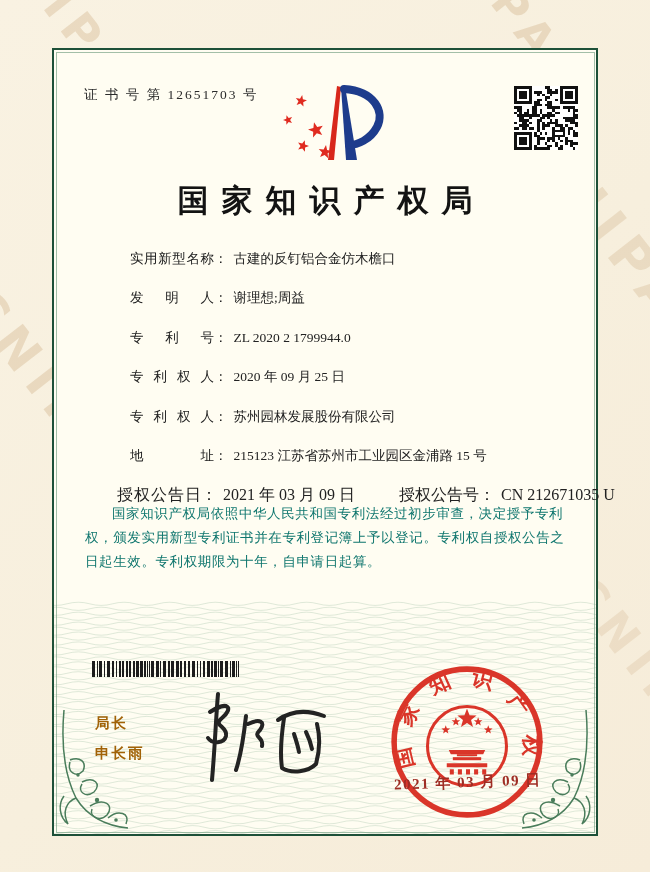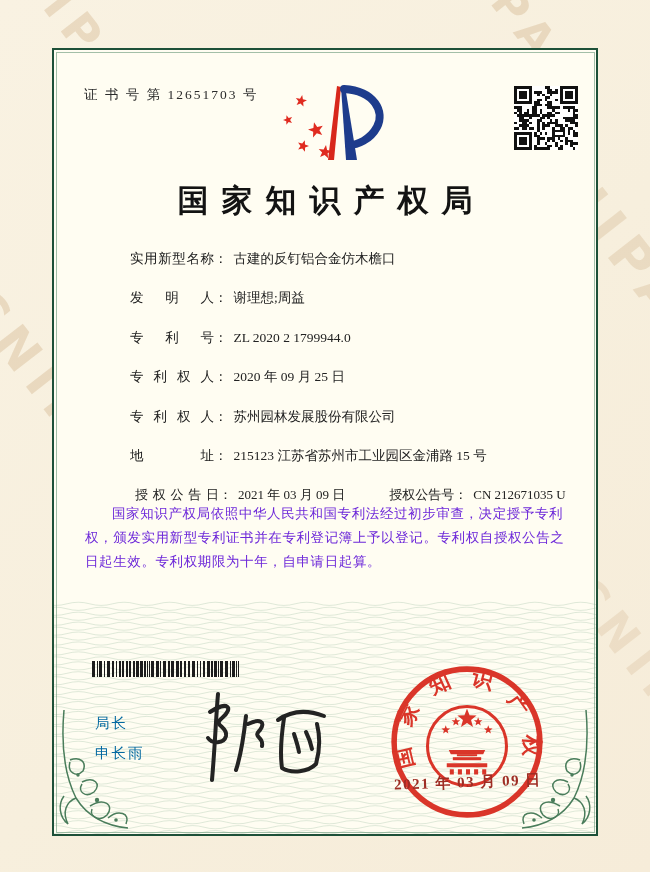--- a/index.html
+++ b/index.html
@@ -33,27 +33,27 @@
   .logo{position:absolute; left:221px; top:30px; width:124px; height:82px;}
   .qr{position:absolute; left:460px; top:36px; width:64px; height:64px;}
   .title{
     position:absolute; left:0; top:130px; width:100%; text-align:center;
     font-size:31px; font-weight:bold; letter-spacing:13px; text-indent:13px; color:#131313;
   }
   .fields{position:absolute; left:31px; top:198px; right:26px;}
   .field-row{height:22px; line-height:22px; margin-bottom:17.4px; font-size:13.5px; white-space:nowrap;}
   .field-label{display:inline-block; width:84px; text-align:justify; text-align-last:justify; vertical-align:top;margin-left:45px;}
   .field-colon{margin-right:6px;}
-  .auth-row{position:absolute; left:36px; top:434px; font-size:13px; line-height:22px; white-space:nowrap;}
+  .auth-row{position:absolute; left:18px; top:434px; font-size:16px; line-height:22px; white-space:nowrap;}
   .auth-gap{display:inline-block; width:44px;}
-  .paras{position:absolute; left:31px; top:452px; right:27px; font-size:13.5px; line-height:1.78; letter-spacing:.6px; color:#6d28d9;}
+  .paras{position:absolute; left:31px; top:452px; right:27px; font-size:13.5px; line-height:1.78; letter-spacing:.6px; color:#0f766e;}
   .paras p{margin:0; text-indent:2em;}
   .barcode{position:absolute; left:38px; top:611px; width:172px; height:16px;}
   .barcode span{display:inline-block; height:16px; background:#1c1c1c; vertical-align:top;}
-  .officer{position:absolute; left:41px; top:664px; font-family:"Liberation Sans","DejaVu Sans",sans-serif; font-size:14.5px; font-weight:400; color:#0369a1;}
+  .officer{position:absolute; left:41px; top:664px; font-family:"Liberation Sans","DejaVu Sans",sans-serif; font-size:14.5px; font-weight:700; color:#a16207;}
   .officer div{margin-bottom:11px; letter-spacing:2px;}
   .signature{position:absolute; left:128px; top:636px; width:160px; height:100px;}
   .seal{position:absolute; left:332px; top:611px; width:162px; height:162px; opacity:.93;}
   .seal-date{
     position:absolute; left:340px; top:723px; font-size:15px; font-weight:bold;
     color:#9e2d24; letter-spacing:1.5px; transform:rotate(-2deg); white-space:nowrap;
   }
   .footer{position:absolute; left:0; top:766px; width:100%; text-align:center; font-size:11.5px; letter-spacing:2px; color:#2c2c2c;}
 </style>
 </head>

